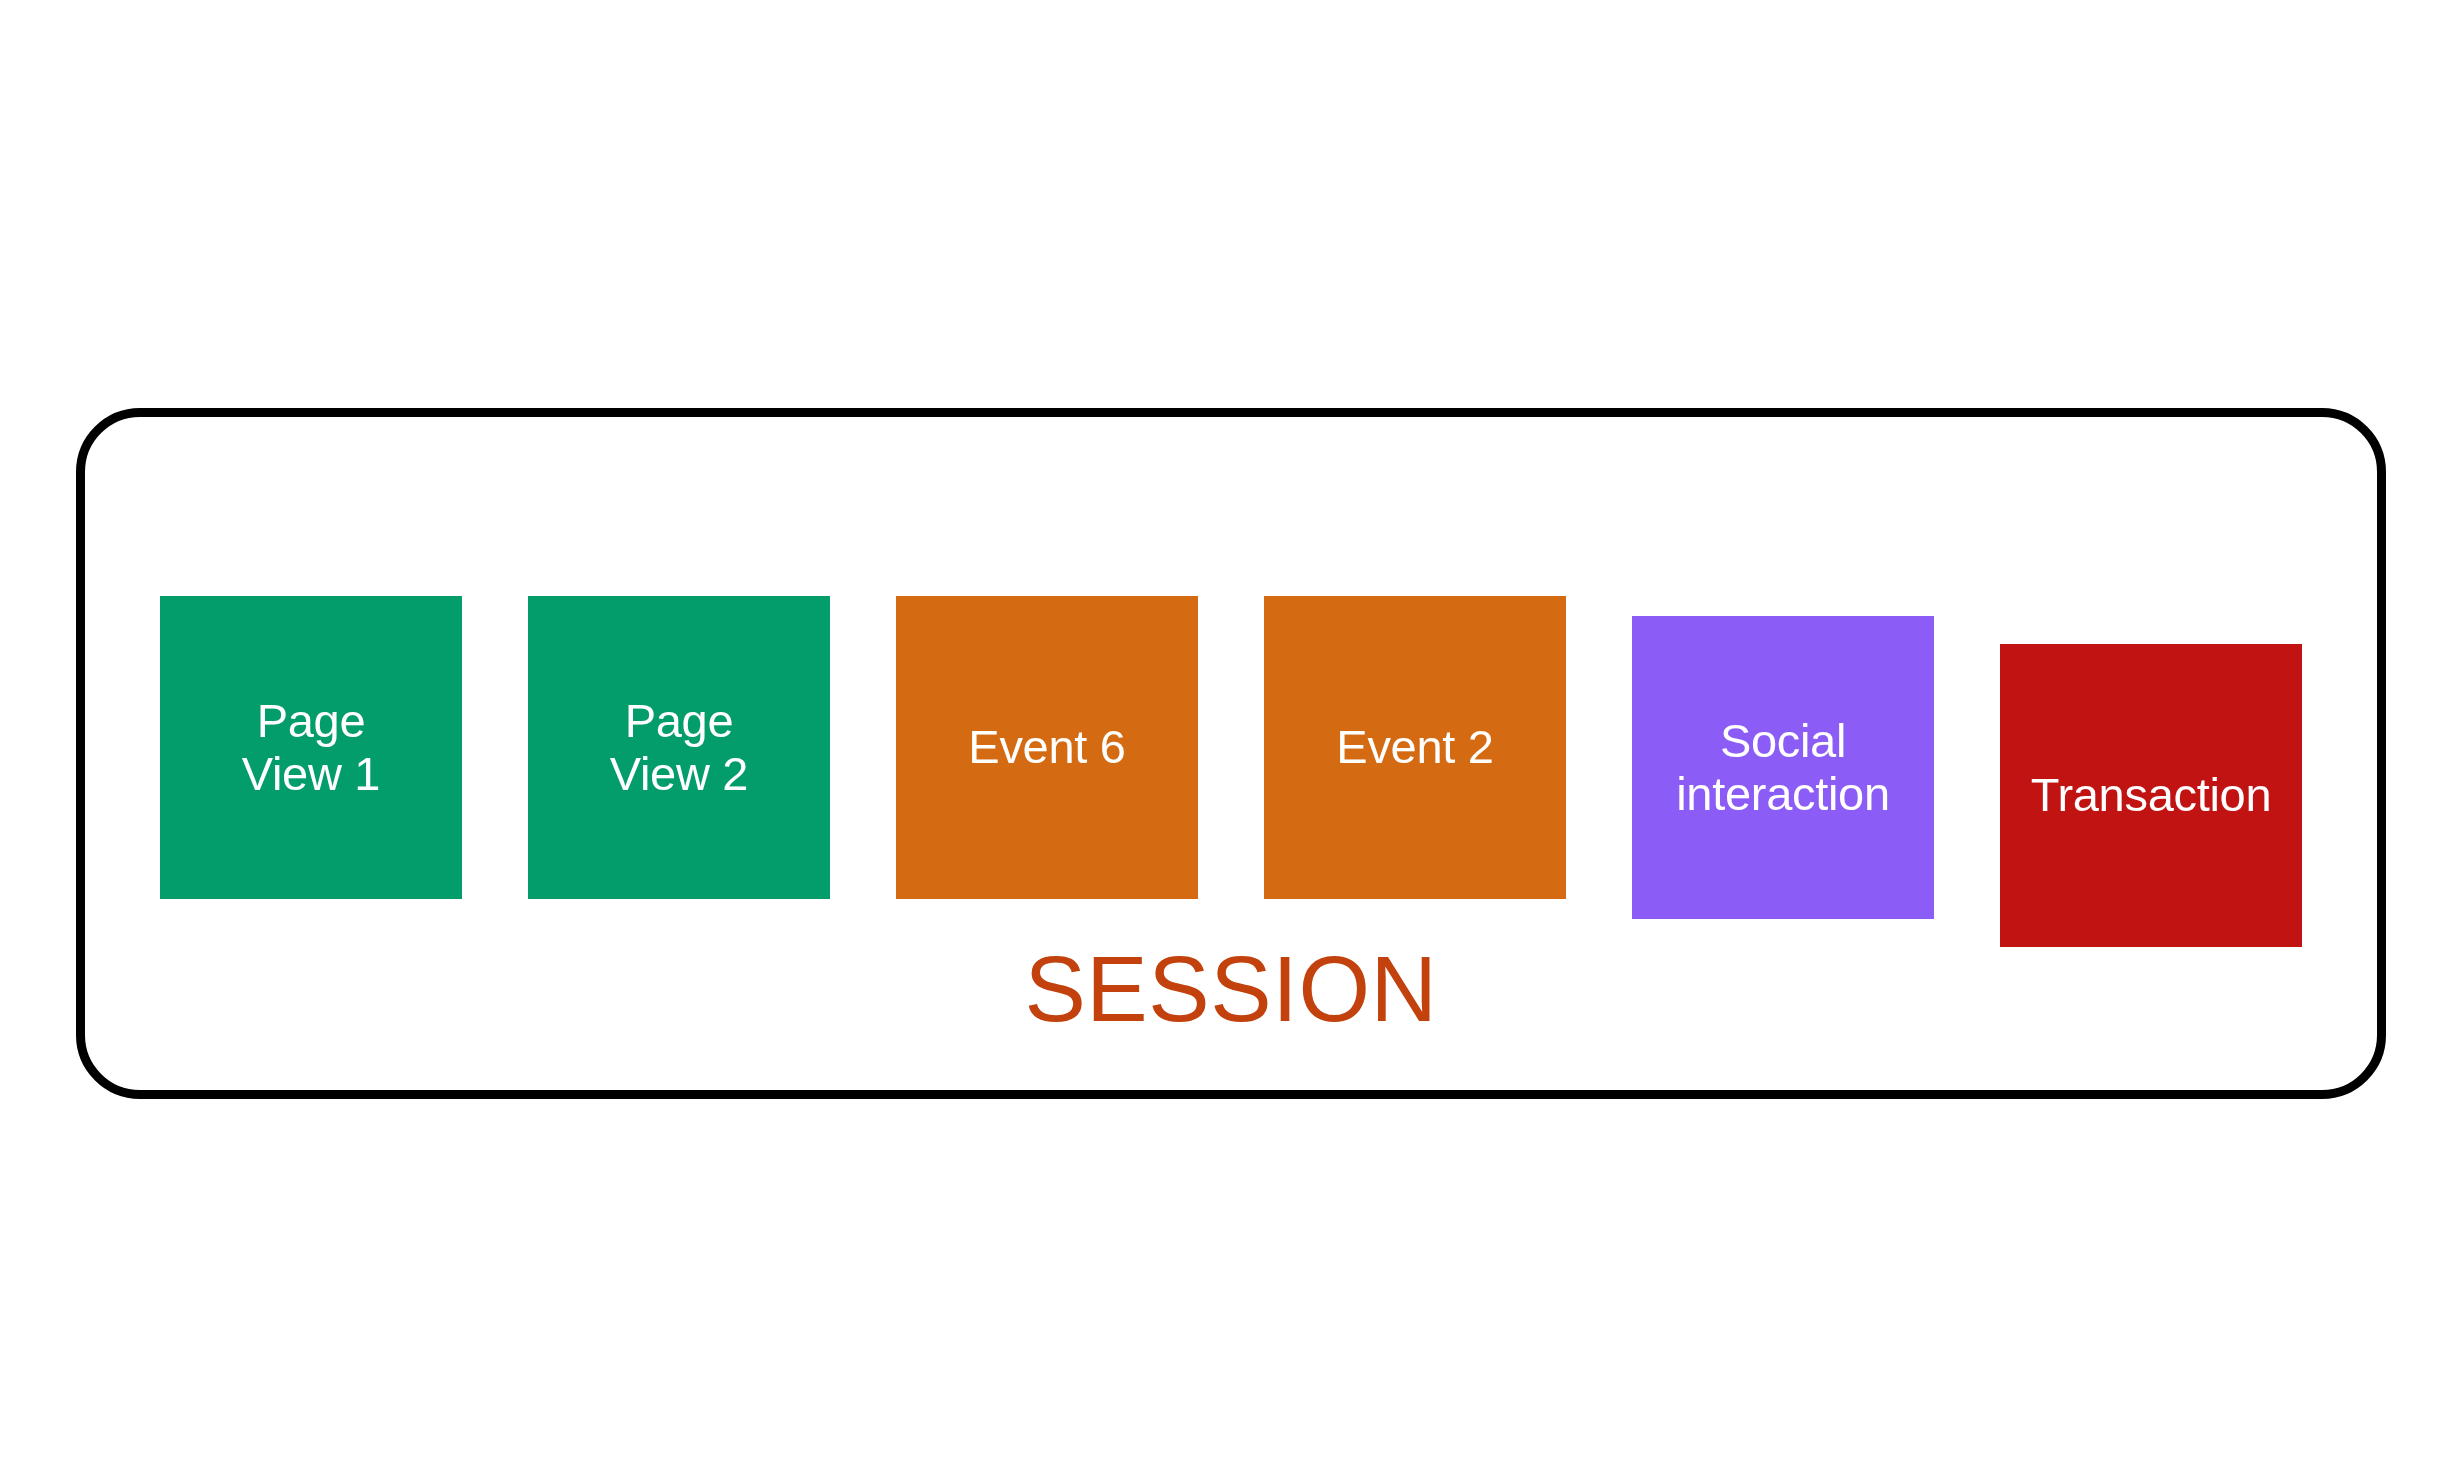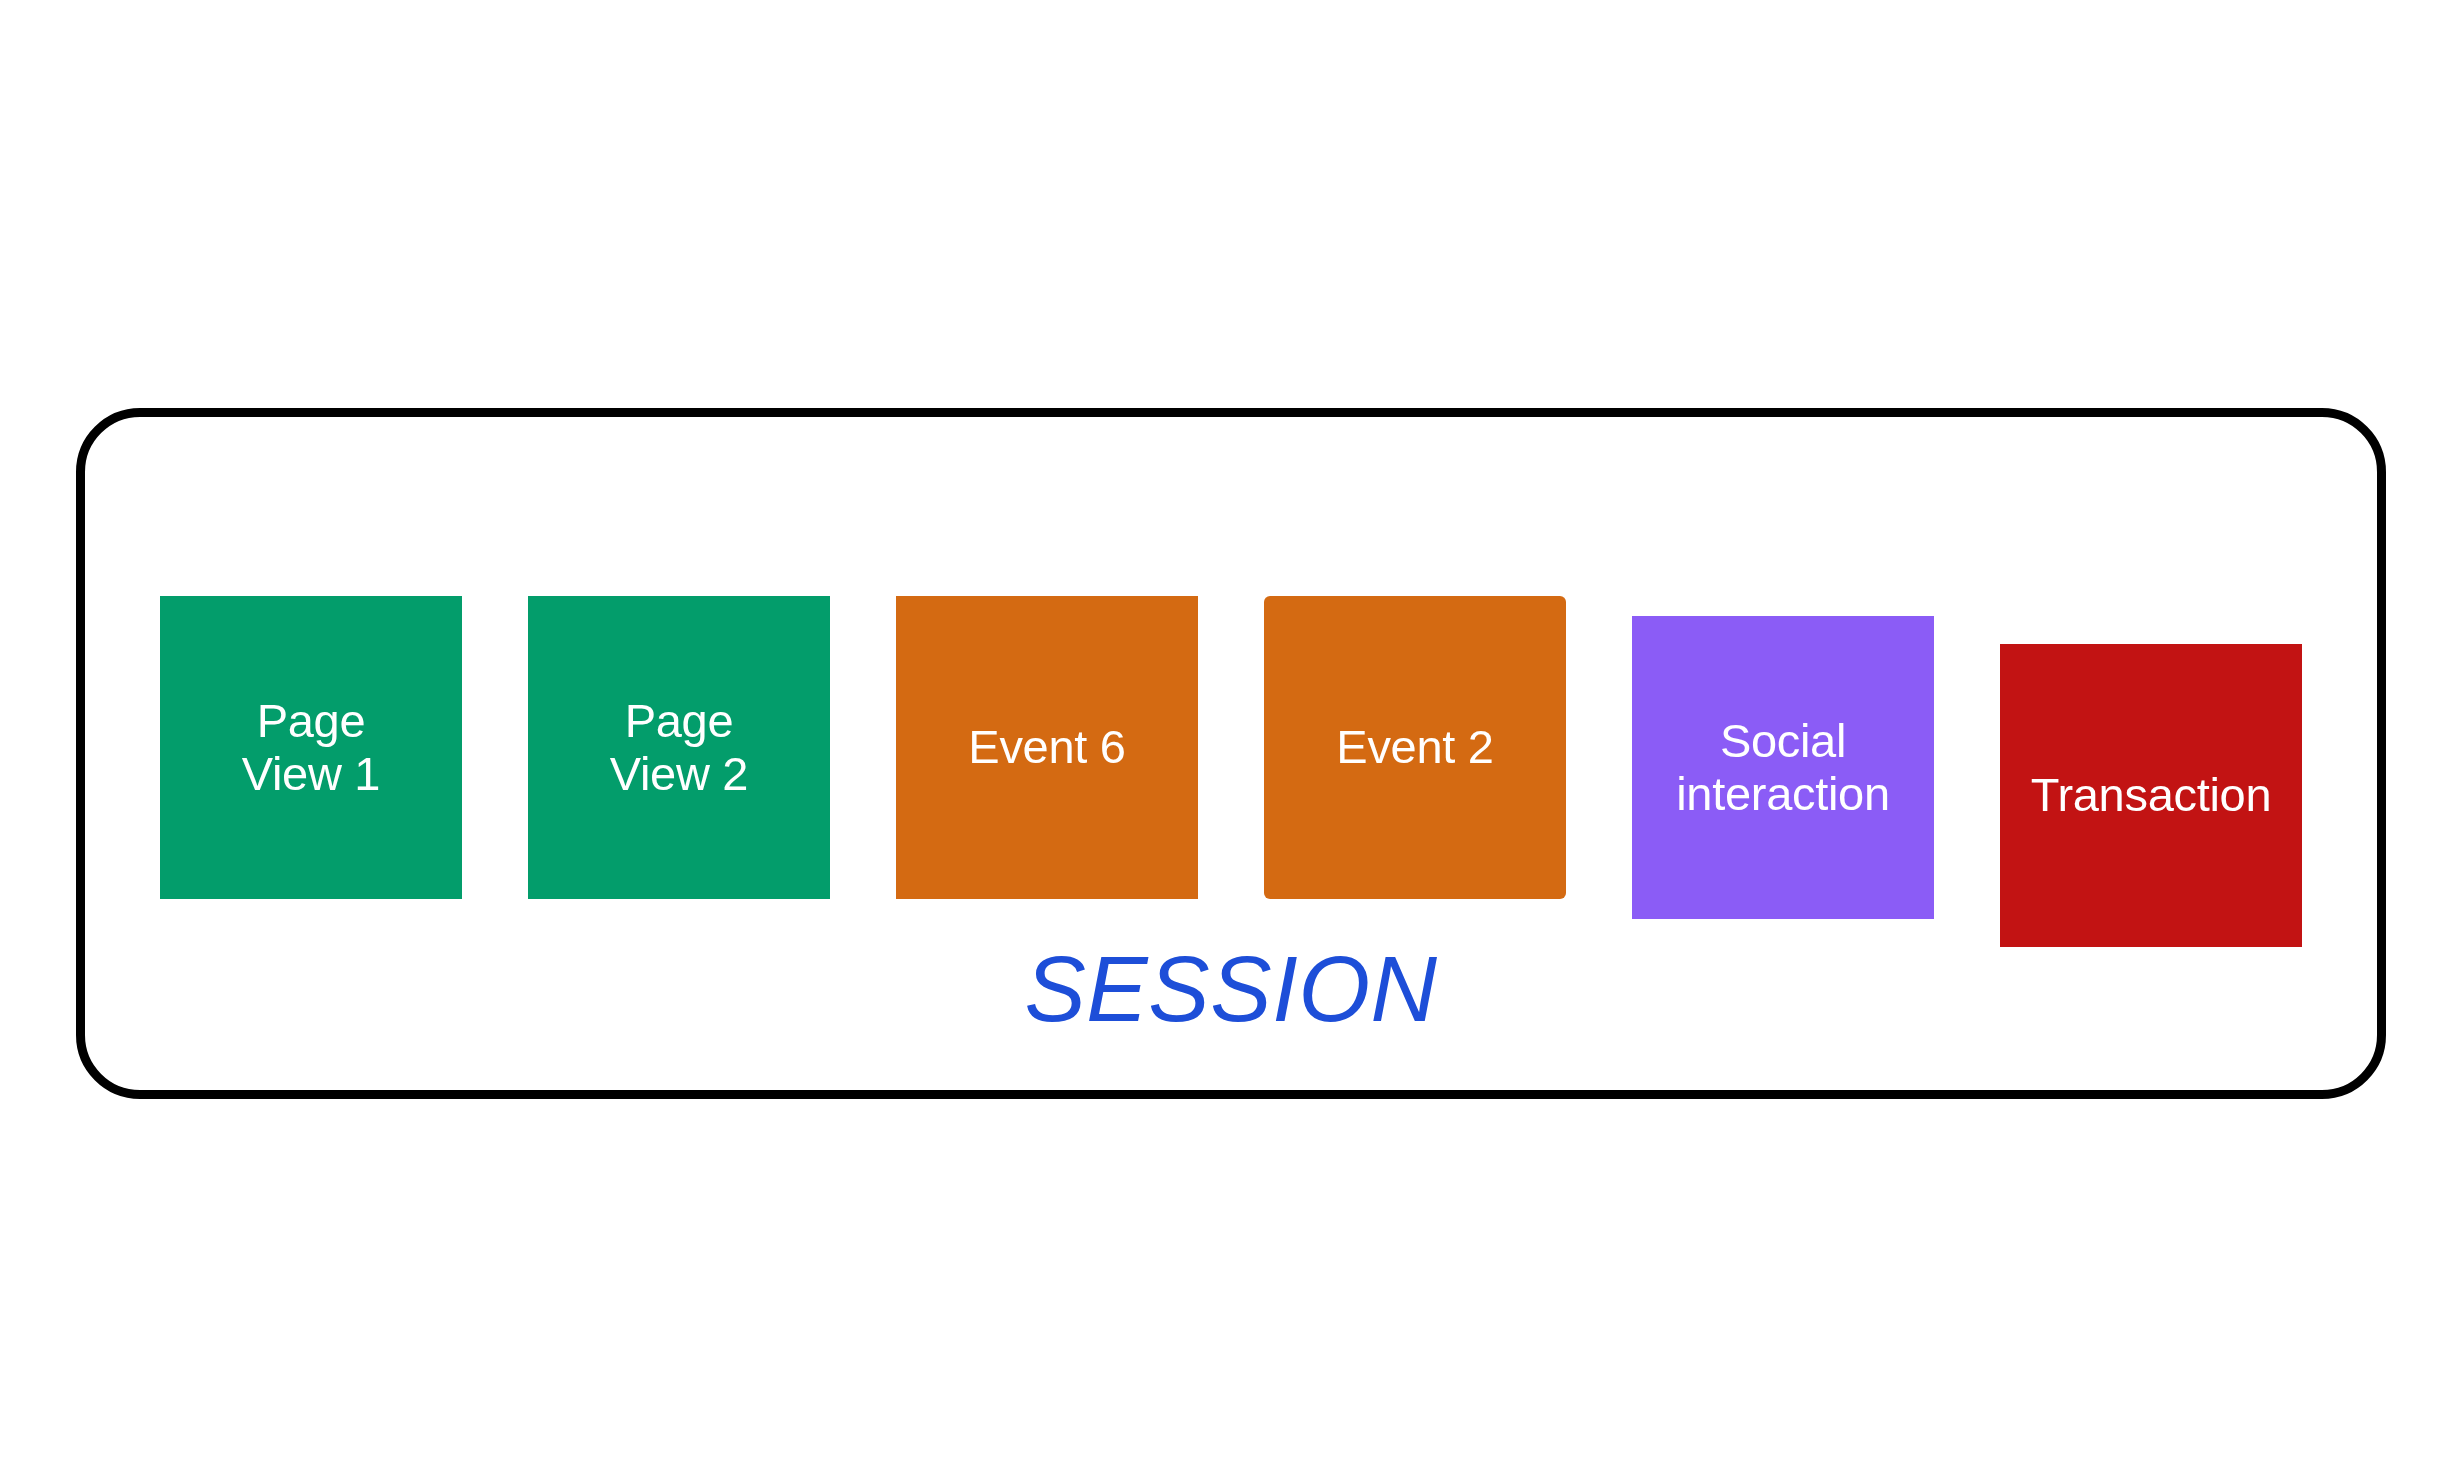--- a/index.html
+++ b/index.html
@@ -100,33 +100,33 @@
 
       <div class="hit-box" style="background-color: rgb(3, 157, 107);">
         <span class="hit-label" style="color: rgb(255, 255, 255);">Page
 View 2</span>
       </div>
 
       <div class="hit-box" style="background-color: rgb(212, 106, 18);">
         <span class="hit-label" style="color: rgb(255, 255, 255);">Event 6</span>
       </div>
 
-      <div class="hit-box" style="background-color: rgb(212, 106, 18); border-radius: 6px;">
+      <div class="hit-box" style="background-color: rgb(212, 106, 18);">
         <span class="hit-label" style="color: rgb(255, 255, 255);">Event 2</span>
       </div>
 
       <div class="hit-box" style="background-color: #8b5cf6; margin-top: 20px;">
         <span class="hit-label" style="color: rgb(255, 255, 255);">Social
 interaction</span>
       </div>
 
       <div class="hit-box" style="background-color: rgb(194, 19, 19); margin-top: 48px;">
         <span class="hit-label" style="color: rgb(255, 255, 255);">Transaction</span>
       </div>
 
     </div>
 
-    <div id="session-caption" style="color: #1d4ed8; font-style: italic;">SESSION</div>
+    <div id="session-caption" style="color: #c2410c;">SESSION</div>
 
   </div>
 
 </div>
 
 
 </body></html>

